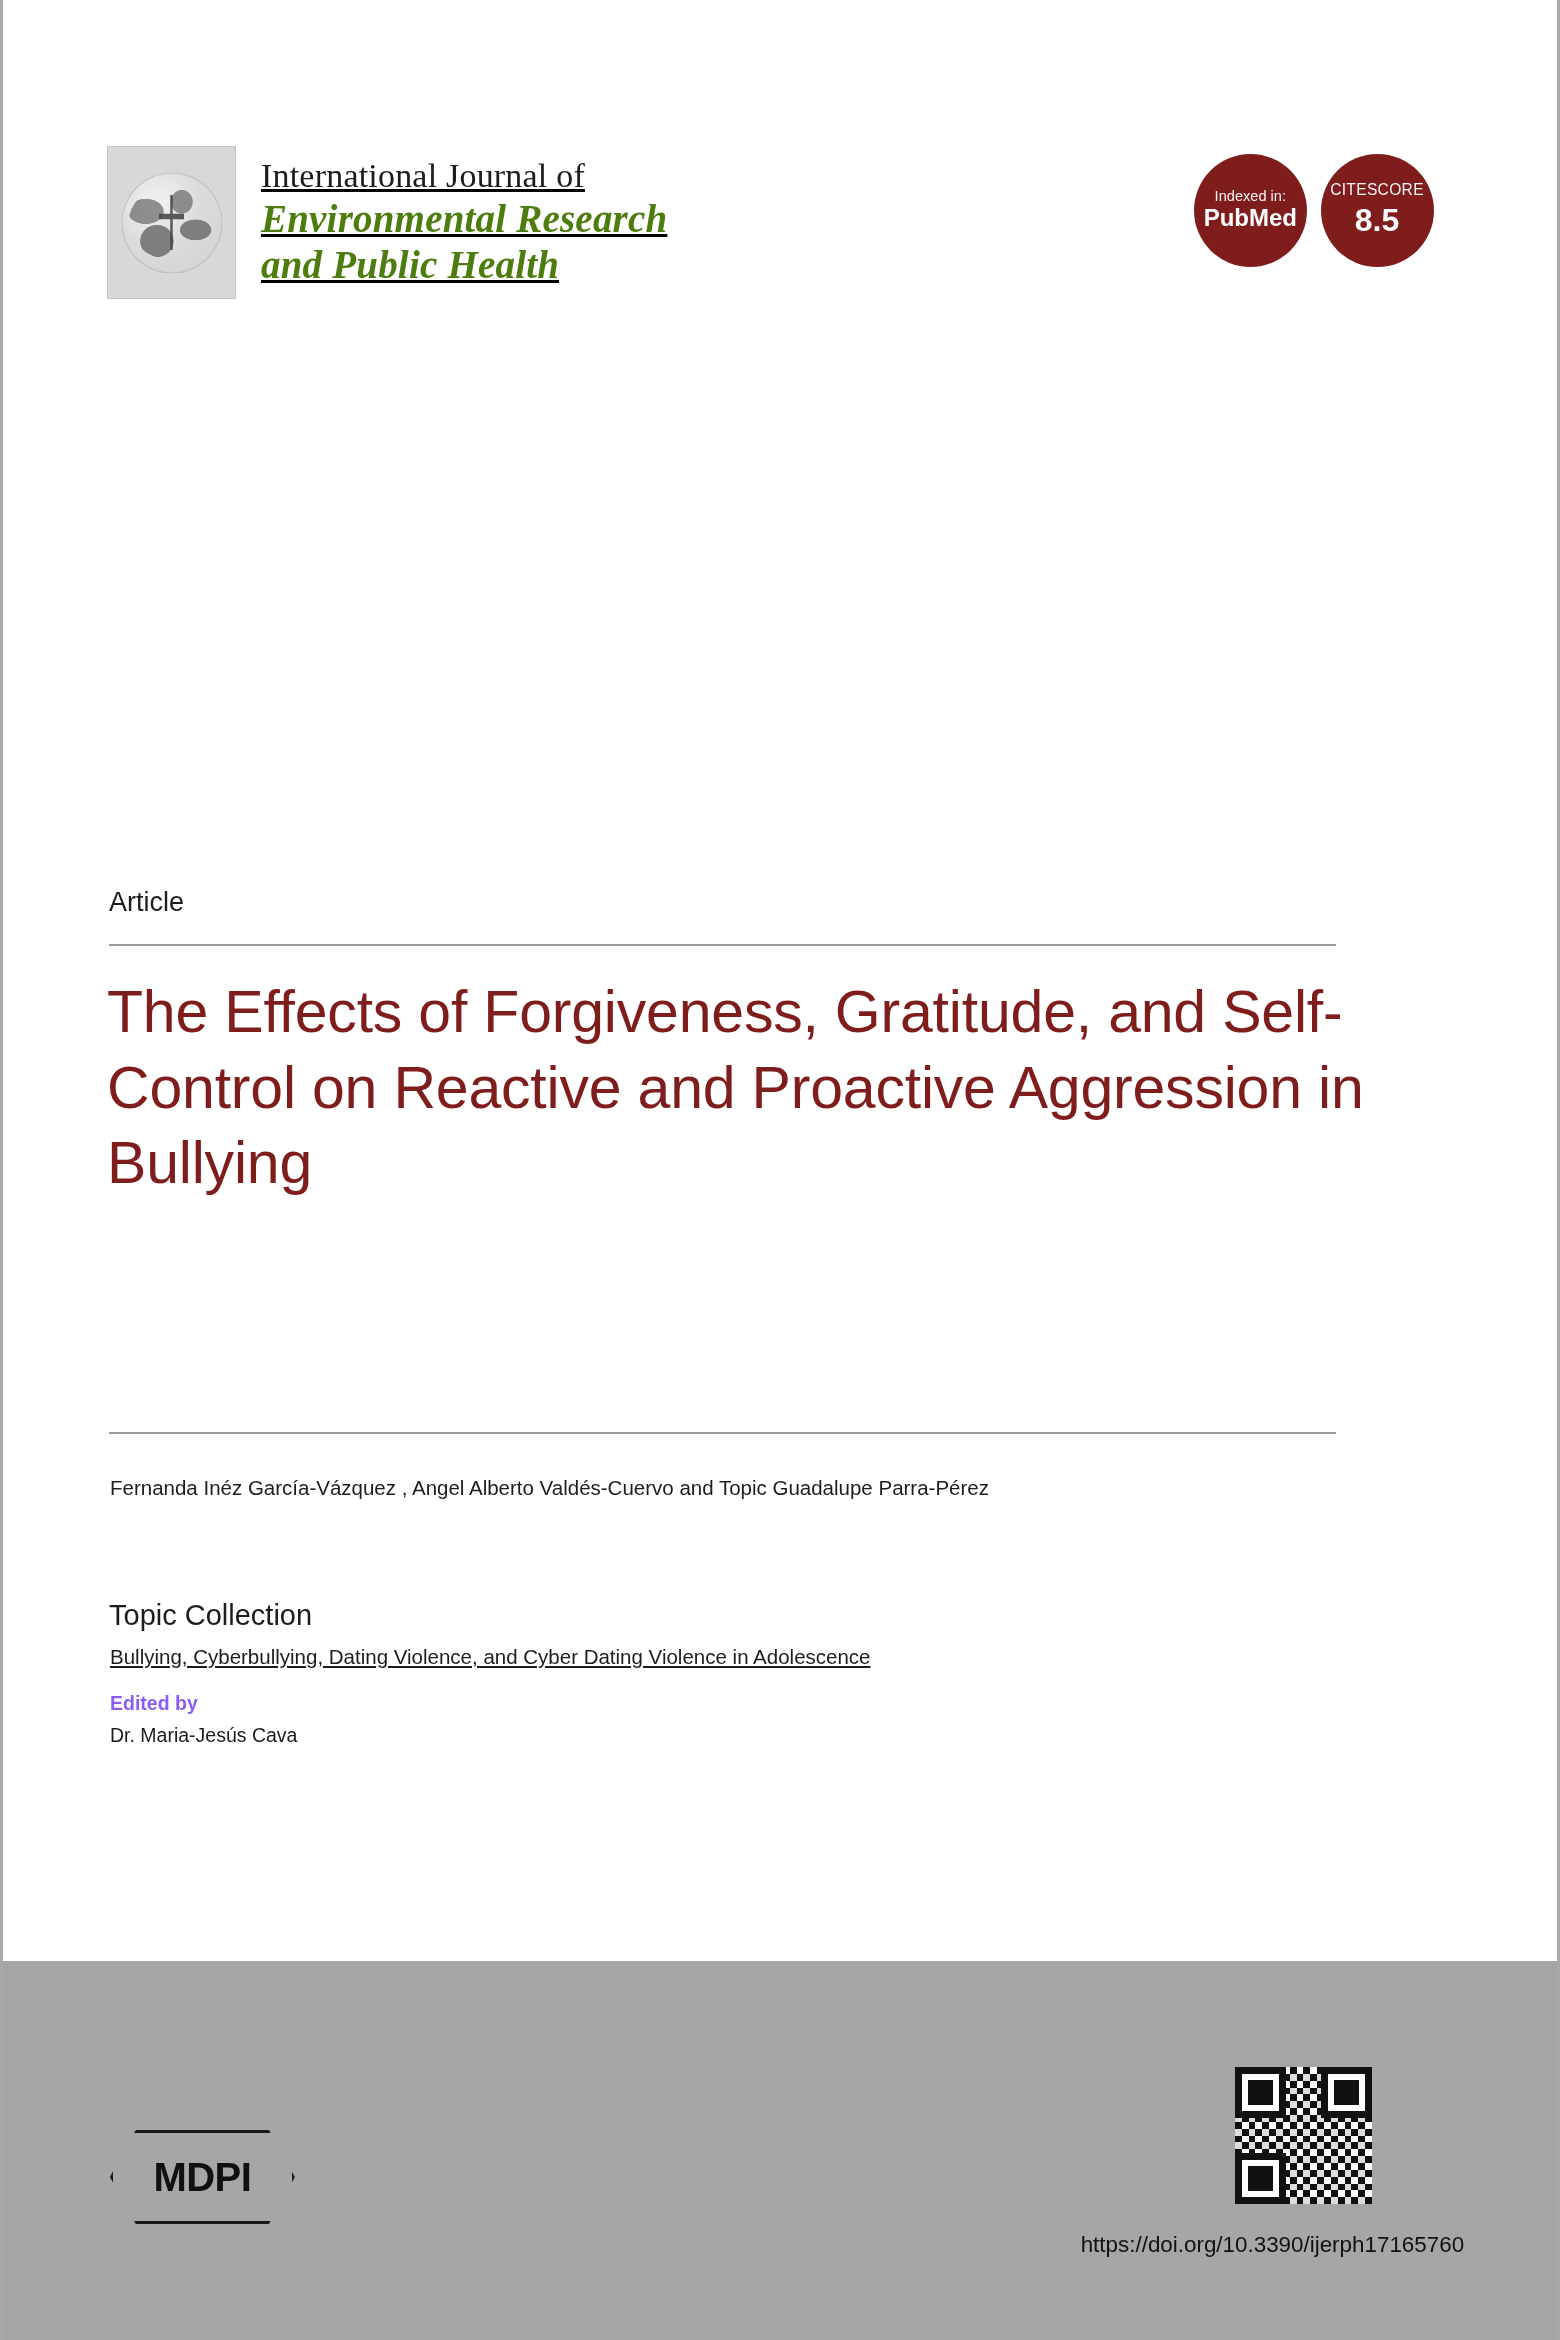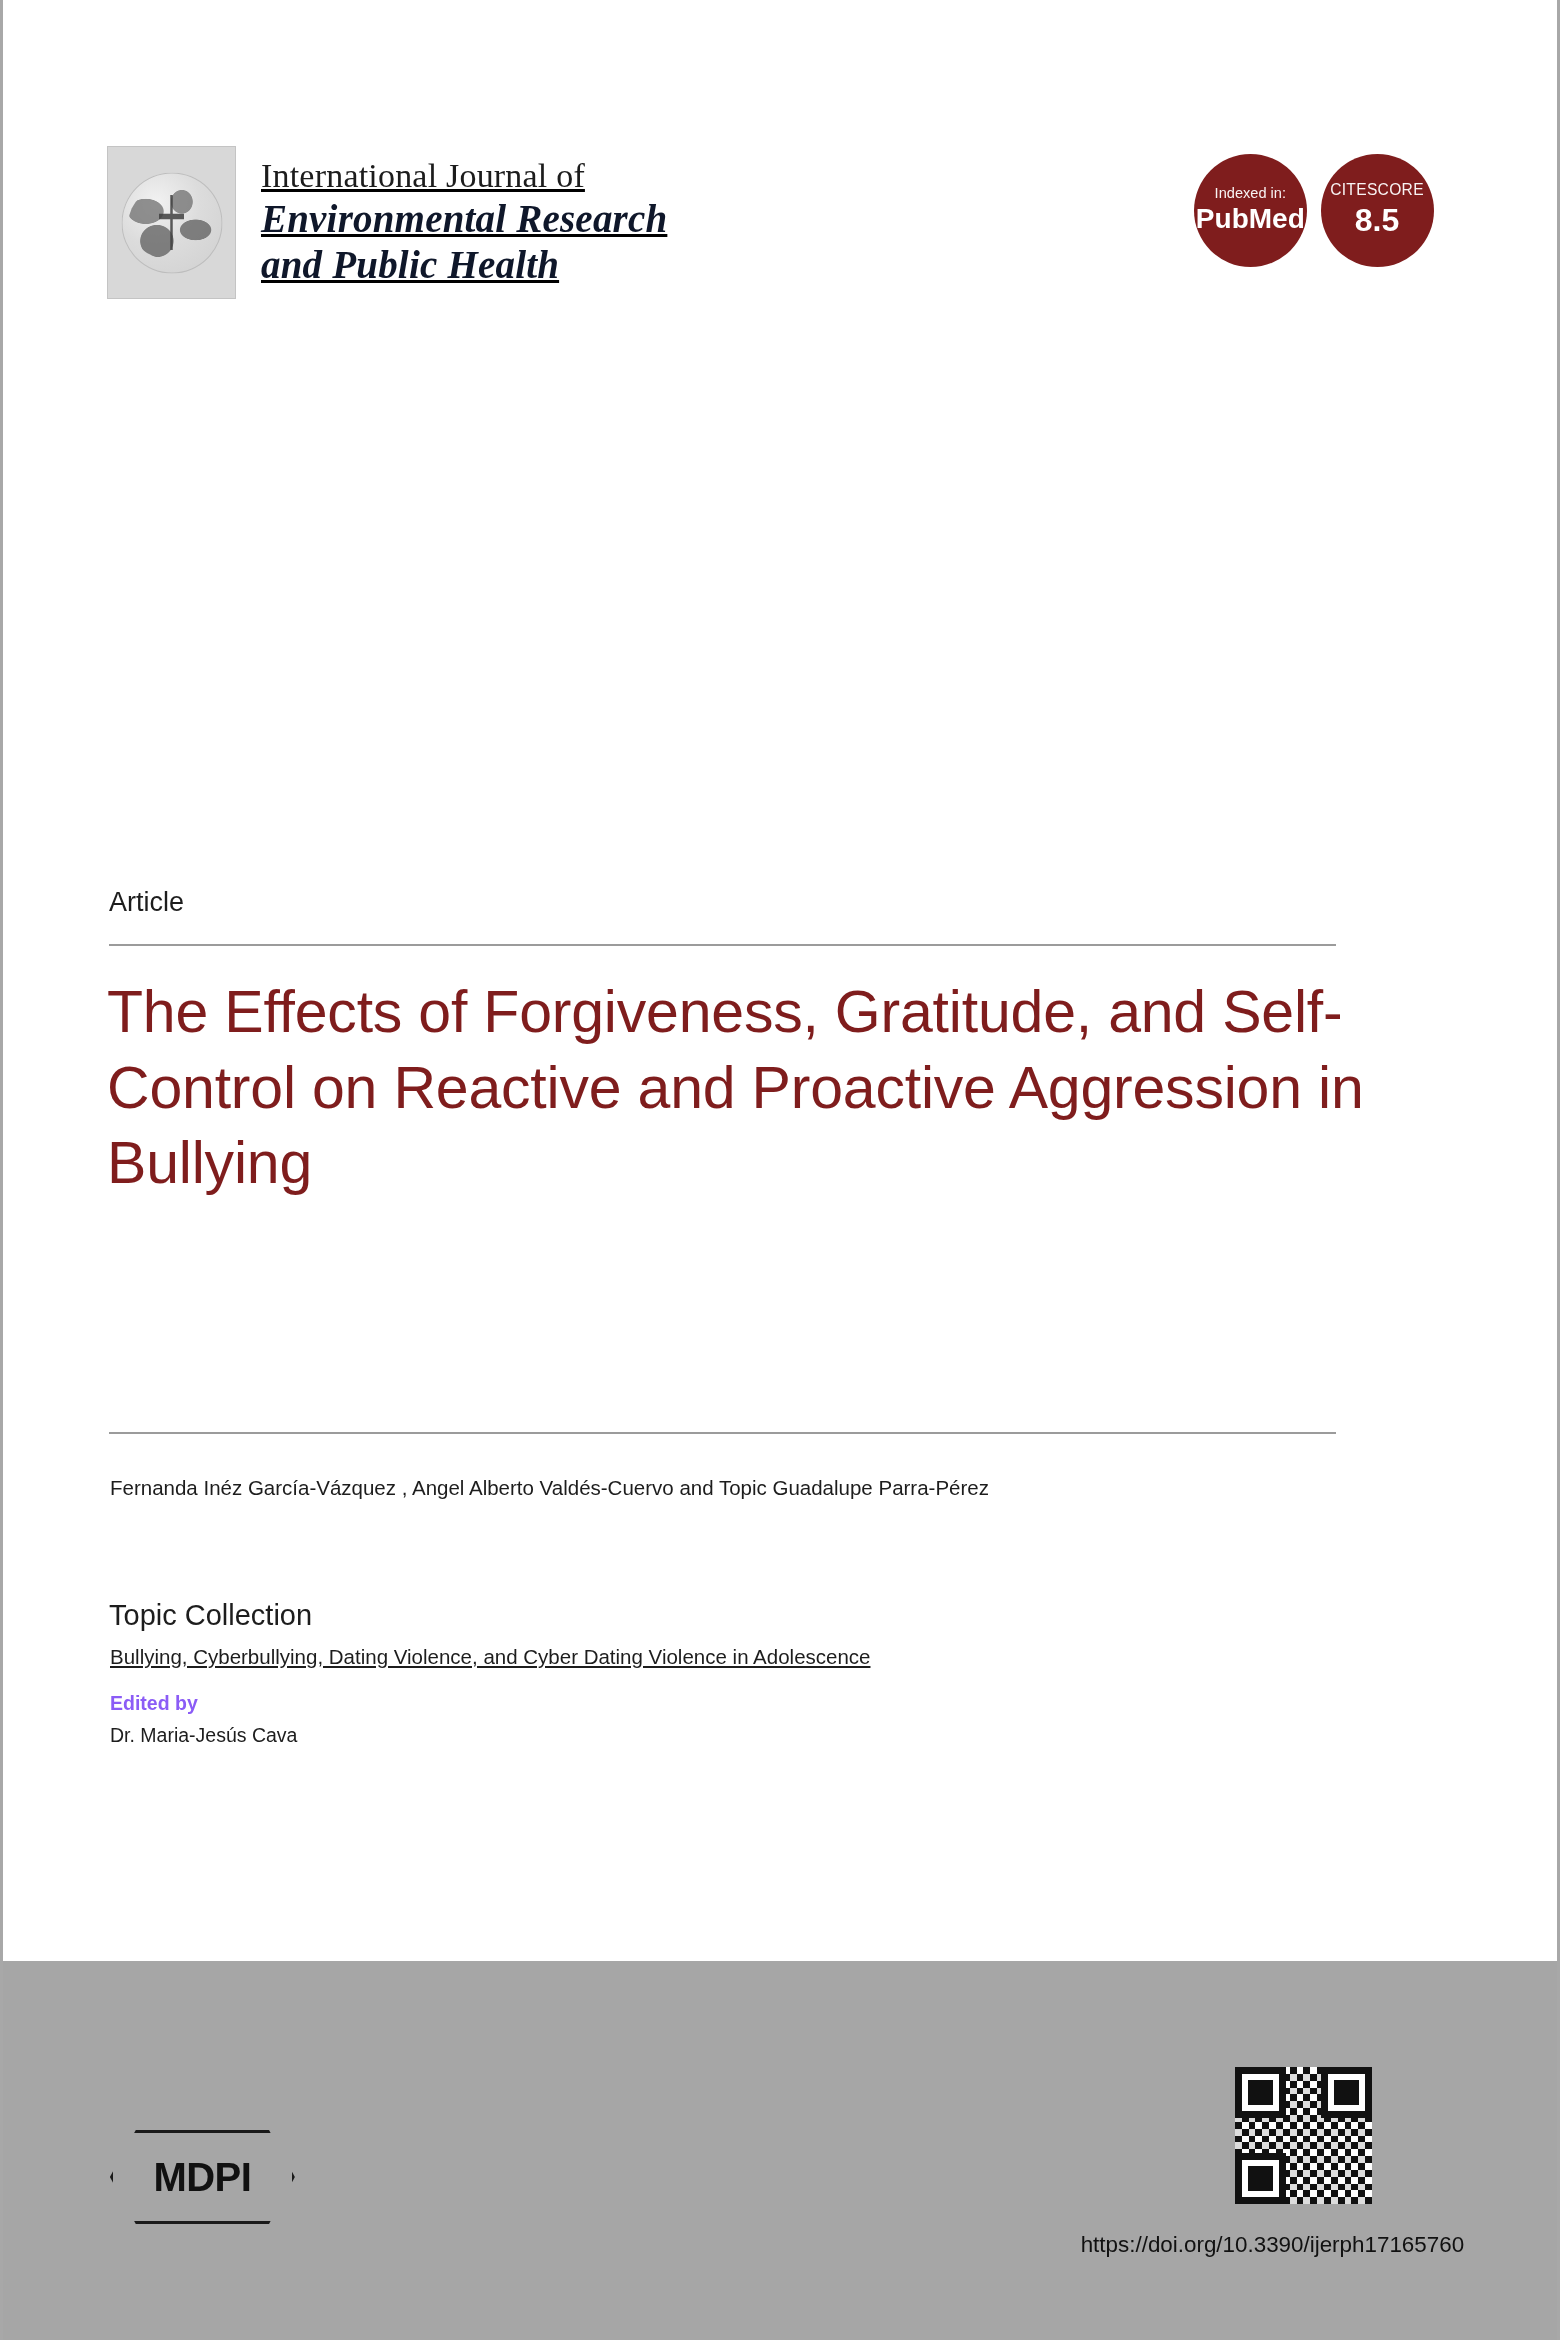--- a/index.html
+++ b/index.html
@@ -100,21 +100,21 @@
     font-size: 34px;
     color: #1c1c1c;
     line-height: 1.18;
     letter-spacing: 0.2px;
   }
   .journal-line2, .journal-line3 {
     font-family: "Liberation Serif", serif;
     font-weight: bold;
     font-style: italic;
     font-size: 39px;
-    color: #0f172a;
+    color: #4d7c0f;
     line-height: 1.18;
     letter-spacing: 0.2px;
   }
   .badges {
     position: absolute;
     right: 19.5px;
     top: 7.8px;
     display: flex;
     gap: 13.7px;
   }
@@ -129,21 +129,21 @@
     align-items: center;
     justify-content: center;
     text-align: center;
   }
   .badge .small {
     font-size: 14.6px;
     line-height: 1.15;
     opacity: .95;
   }
   .badge .big {
-    font-size: 28px;
+    font-size: 24px;
     font-weight: bold;
     line-height: 1.2;
   }
   .badge.citescore .small { font-size: 15.6px; letter-spacing: 0.3px; }
   .badge.citescore .big { font-size: 32px; margin-top: 2px; }
 
   
   .article-type {
     position: absolute;
     left: 109px;

